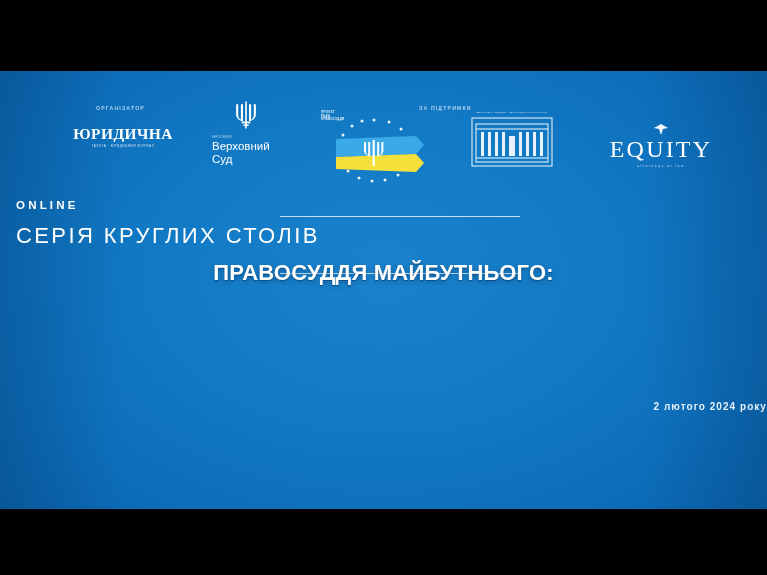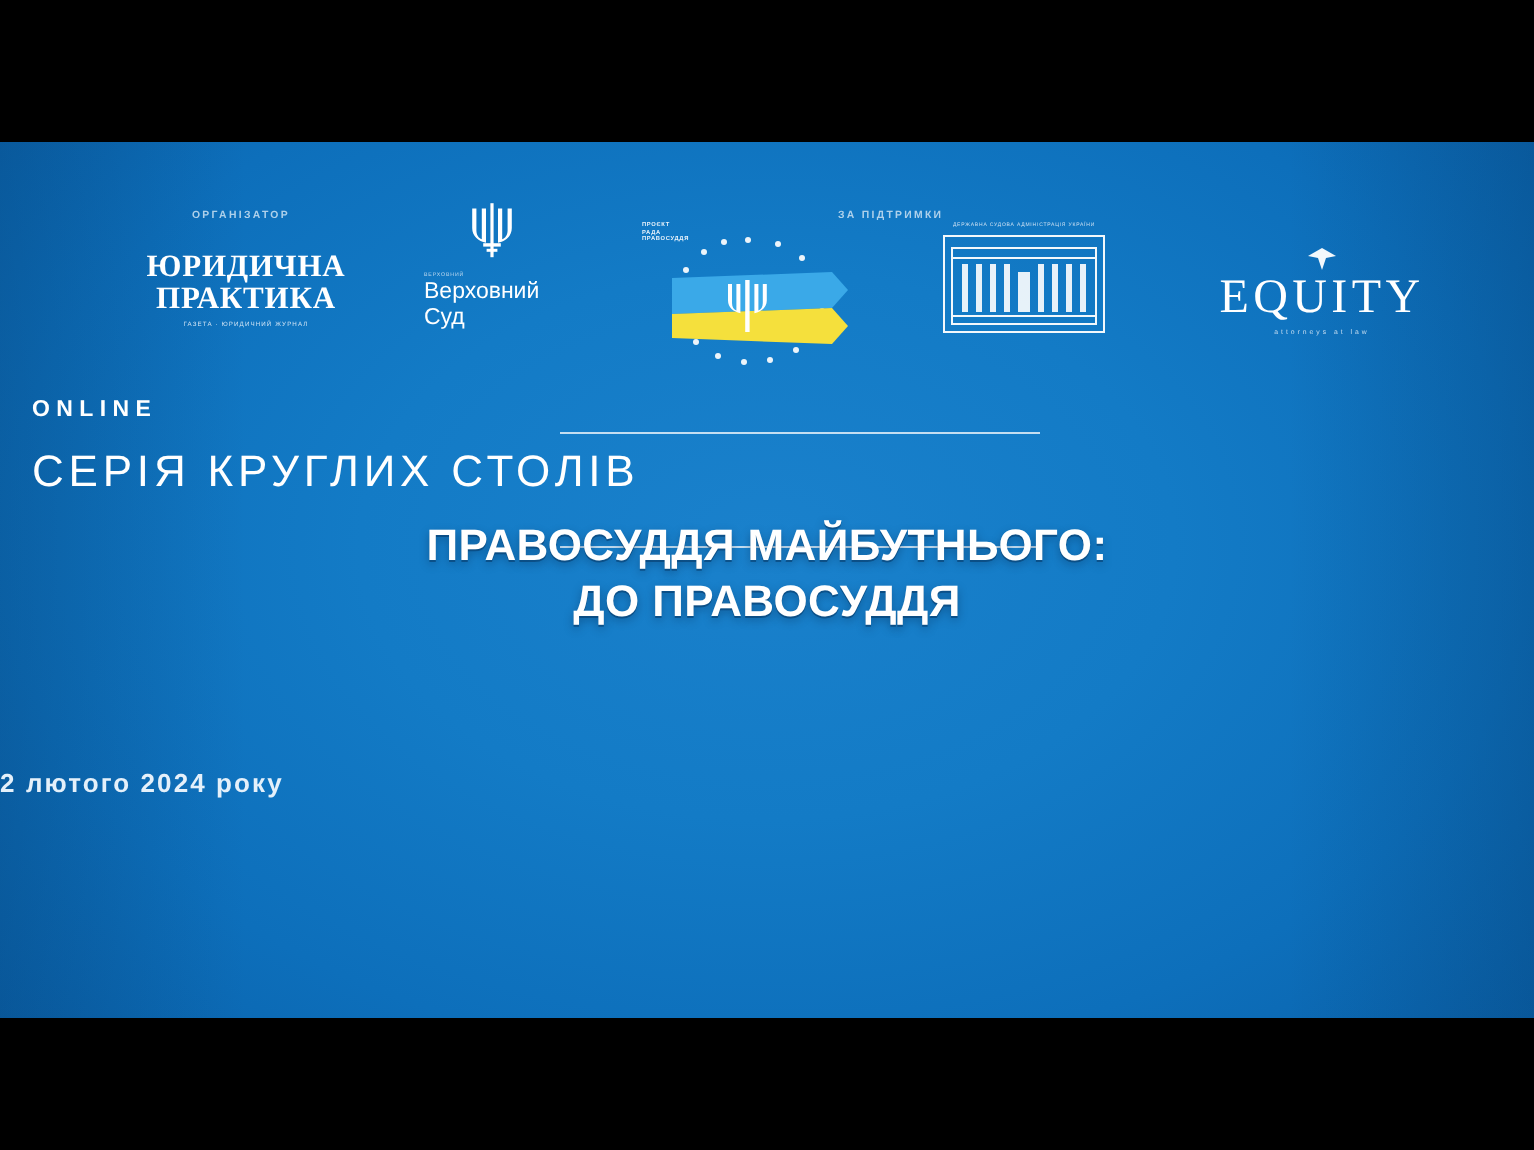--- a/index.html
+++ b/index.html
@@ -238,24 +238,24 @@
     white-space: nowrap;
     text-shadow:
       0 1px 0 rgba(6,54,100,.55),
       0 2px 5px rgba(4,40,78,.40);
   }
 
   
   #date {
     position: absolute;
     left: 0;
-    top: 313px;
-    width: 767px;
-    text-align: left;
-    font-size: 13px;
+    top: 330px;
+    width: 767px;
+    text-align: right;
+    font-size: 10px;
     font-weight: 700;
     letter-spacing: 1.05px;
     color: #e4f0fa;
   }
 </style>
 </head>
 <body>
 
 <div id="stage">
 
@@ -265,21 +265,20 @@
     <div class="inner">
 
       <div id="logo-band">
 
         <div class="band-label" id="label-organizer">ОРГАНІЗАТОР</div>
 
         <div class="band-label" id="label-support">ЗА ПІДТРИМКИ</div>
 
         <div class="logo" id="logo-jurpraktyka">
           <div class="jp-l1">ЮРИДИЧНА</div>
-          <div class="jp-l2">ПРАКТИКА</div>
           <div class="jp-sub">ГАЗЕТА · ЮРИДИЧНИЙ ЖУРНАЛ</div>
         </div>
 
         <div class="logo" id="logo-supreme-court">
           <svg class="trident" width="22" height="28" viewBox="0 0 22 28">
             <g fill="#ffffff">
               <path d="M10.2 0.6h1.6v27h-1.6z"></path>
               <path d="M1.1 3.2h2.1v10.9c0 2.4 1.1 3.9 2.7 4.5V3.2h2.1v17.2c-3.9-.7-6.9-3.4-6.9-7.4z"></path>
               <path d="M20.9 3.2h-2.1v10.9c0 2.4-1.1 3.9-2.7 4.5V3.2h-2.1v17.2c3.9-.7 6.9-3.4 6.9-7.4z"></path>
               <path d="M6.6 20.6h8.8v1.7H6.6z"></path>
@@ -364,21 +363,20 @@
 
       <div id="series">
         <div id="series-online">ONLINE</div>
         <div class="rule"></div>
         <div id="series-subtitle">СЕРІЯ КРУГЛИХ СТОЛІВ</div>
         <div class="rule"></div>
       </div>
 
       <div id="title">
         <div class="t-line">ПРАВОСУДДЯ МАЙБУТНЬОГО:</div>
-        <div class="t-line">ДО ПРАВОСУДДЯ</div>
       </div>
 
       <div id="date">2 лютого 2024 року</div>
 
     </div>
   </div>
 
   <div class="letterbox bottom"></div>
 
 </div>

